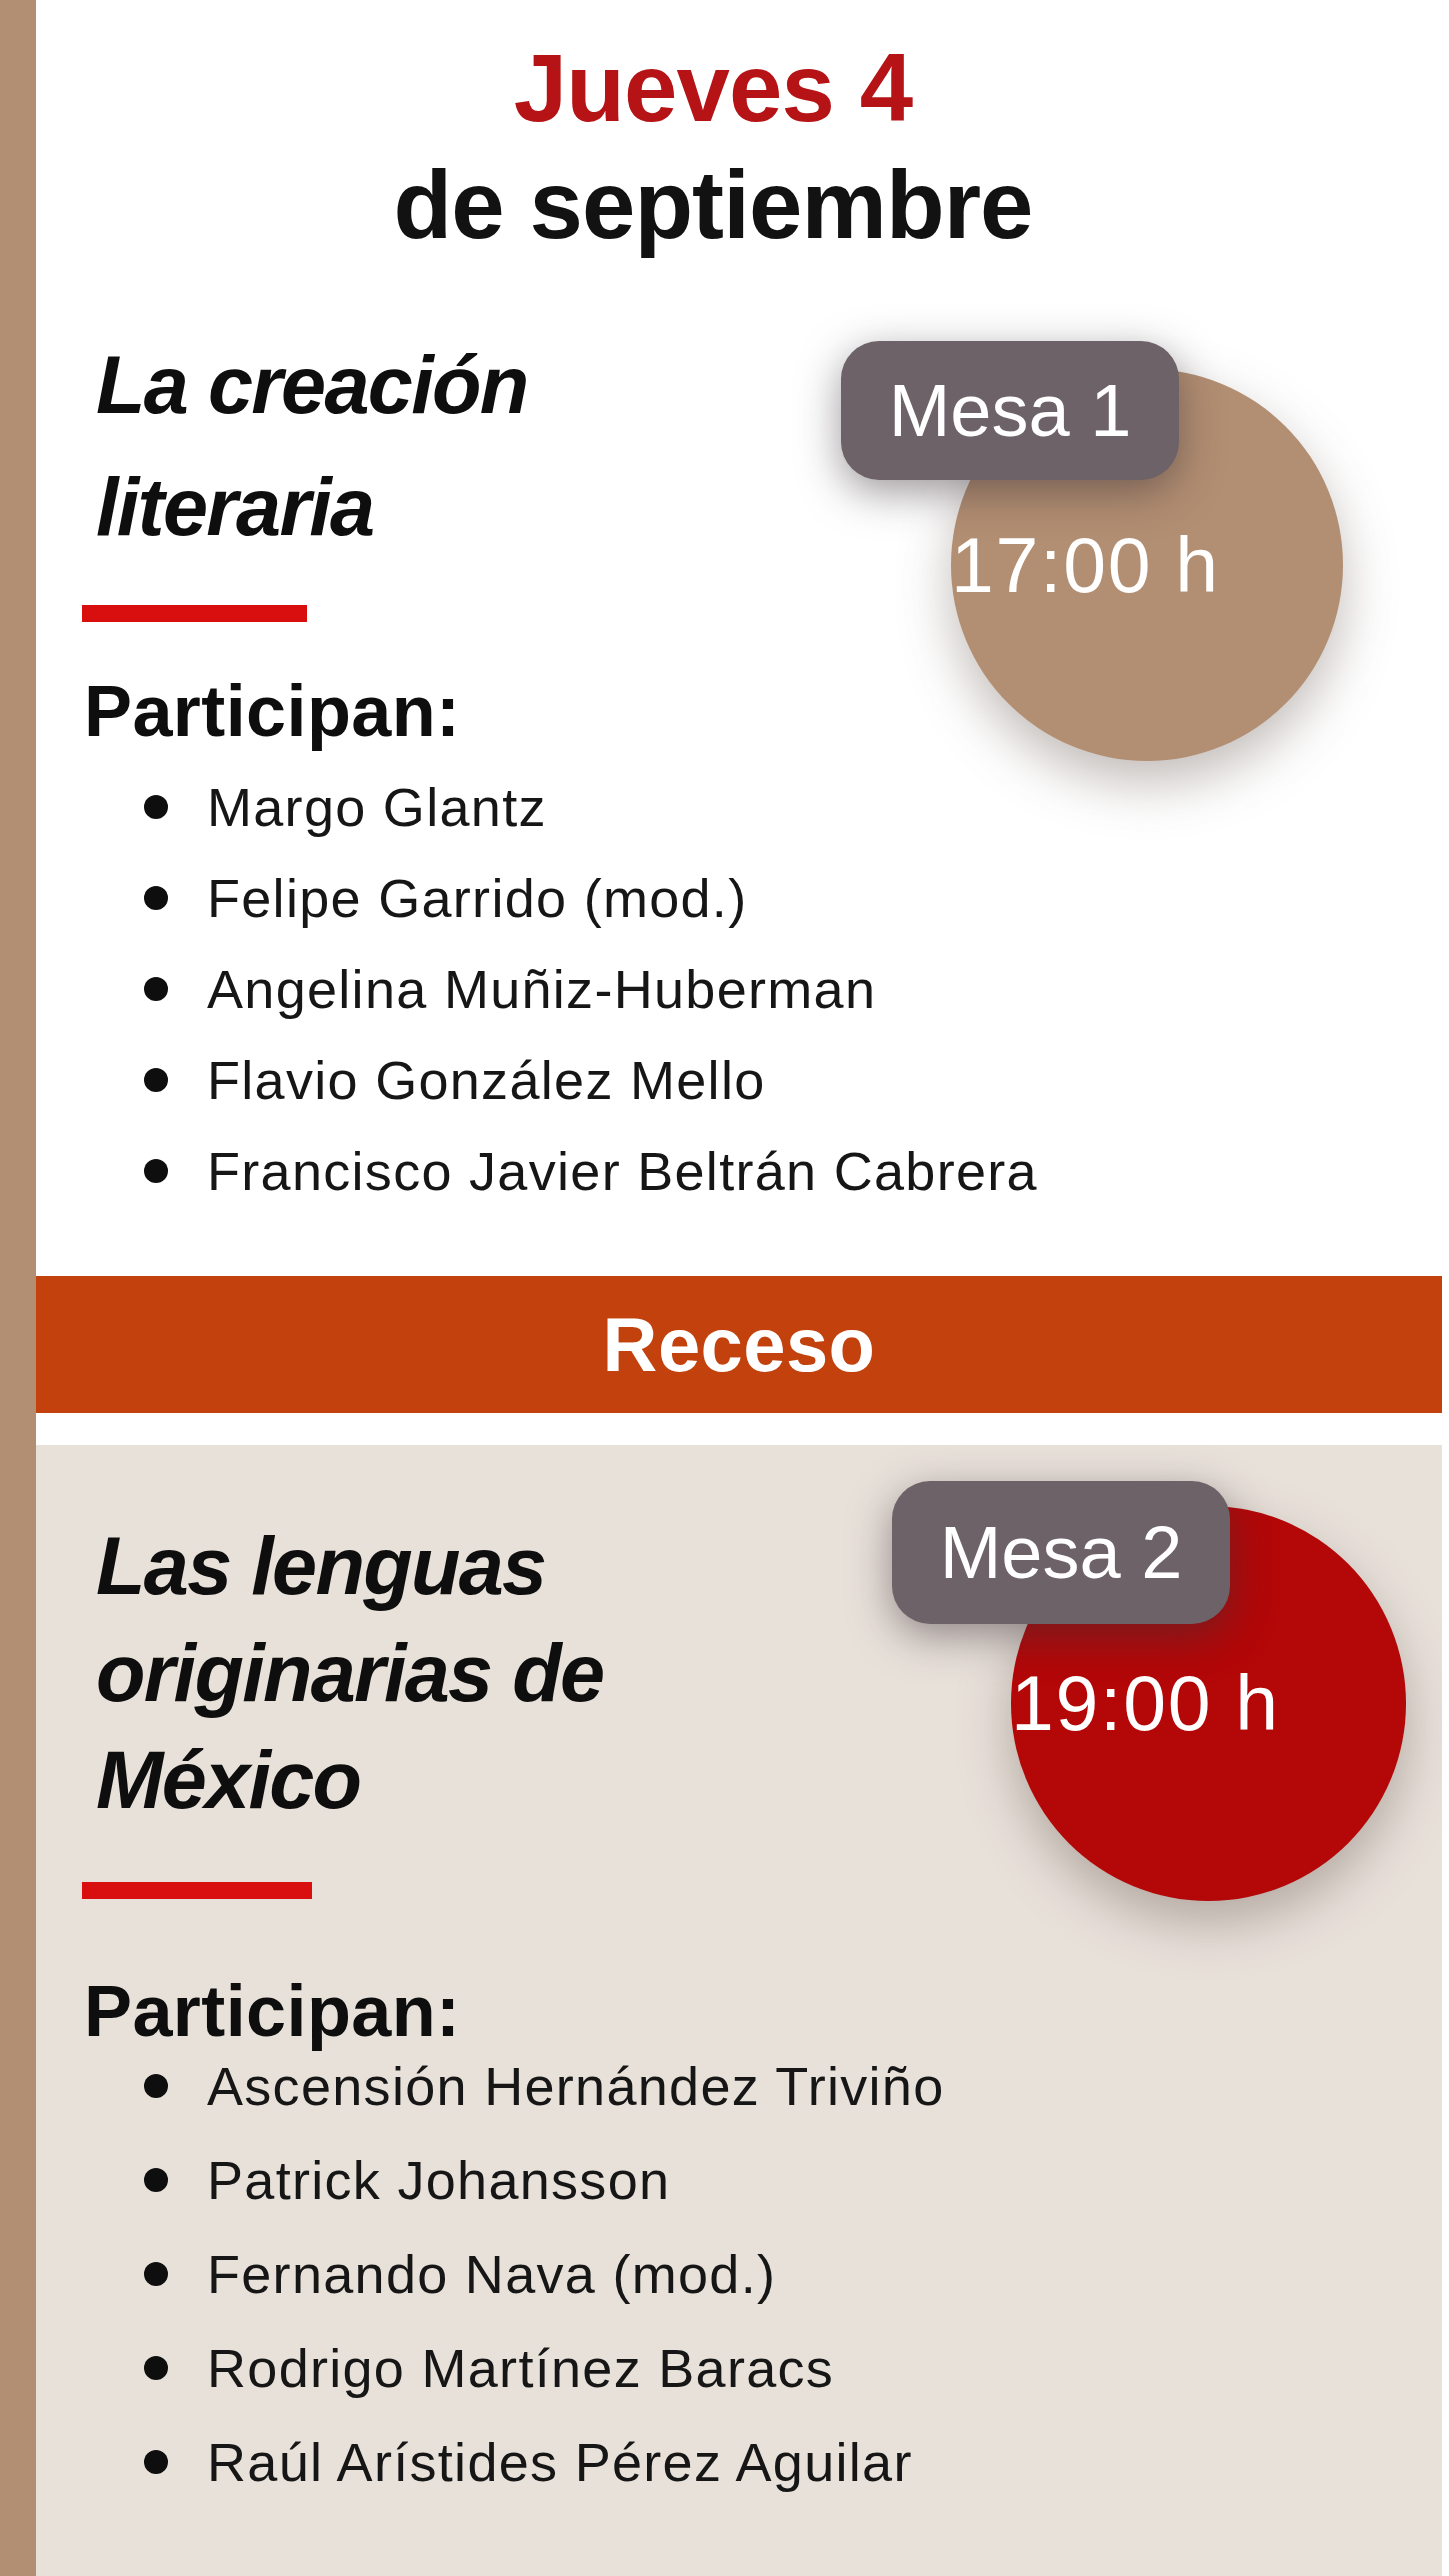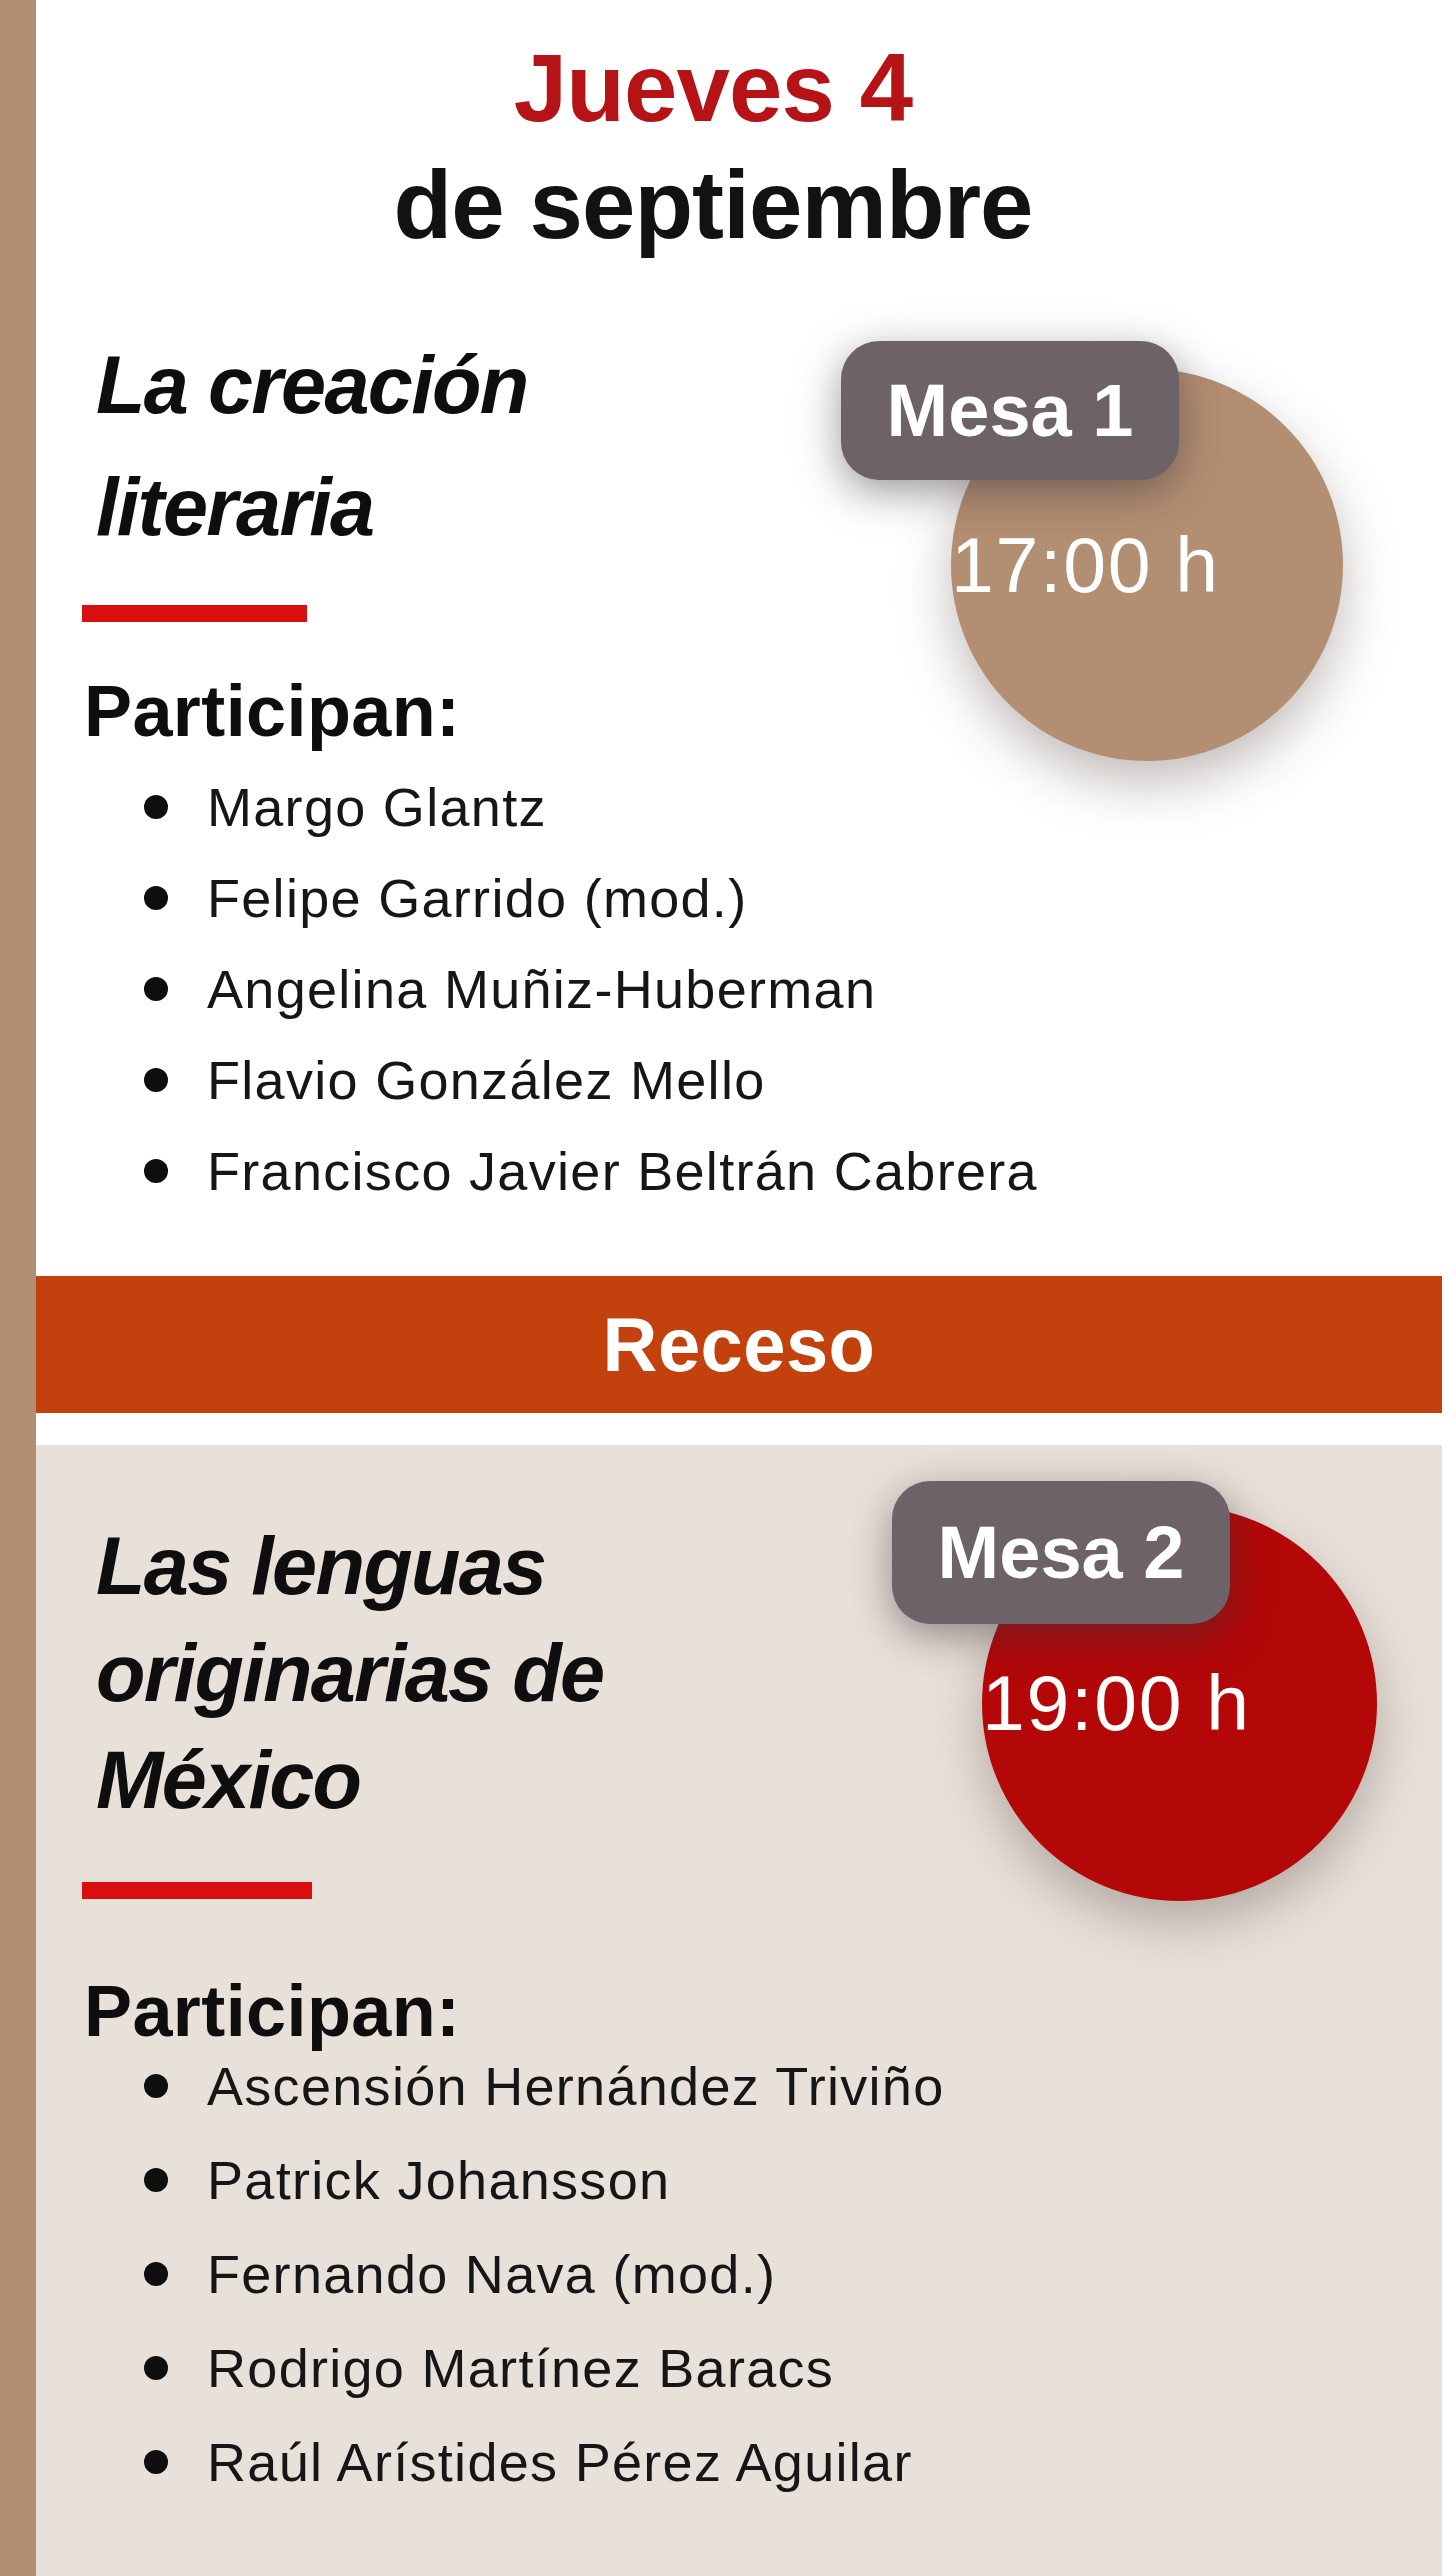--- a/index.html
+++ b/index.html
@@ -28,21 +28,21 @@
   .session-title{
     position:absolute;left:96px;margin:0;
     font-size:81px;font-weight:900;font-style:italic;
     letter-spacing:-1.7px;line-height:1.5;color:#0e0e0e;
     white-space:pre-line;
   }
   .badge{
     position:absolute;width:338px;height:139px;
     background:#6d6268;border-radius:38px;
     display:flex;align-items:center;justify-content:center;
-    color:#ffffff;font-size:74px;font-weight:700;letter-spacing:0px;
+    color:#ffffff;font-size:74px;font-weight:400;letter-spacing:0px;
     box-shadow:0 12px 41px rgba(60,50,55,0.5);
     z-index:3;
   }
   .time-circle{
     position:absolute;border-radius:50%;
     background:#b30708;
     display:flex;align-items:center;justify-content:flex-start;
     color:#ffffff;font-size:77px;font-weight:300;letter-spacing:1.7px;
     box-shadow:0 22px 52px rgba(95,80,72,0.38);
     z-index:2;
@@ -83,21 +83,21 @@
     display:flex;align-items:center;justify-content:center;
     color:#ffffff;font-size:76px;font-weight:800;letter-spacing:0.4px;
   }
   
   .beige-bg{
     position:absolute;left:36px;right:0;top:1445px;height:1131px;
     background:#e8e1da;
   }
   .h2-title{top:1513px;line-height:1.32;}
   .badge-2{left:892px;top:1481px;height:143px;}
-  .circle-2{left:982px;top:1506px;width:395px;height:395px;}
+  .circle-2{left:1011px;top:1506px;width:395px;height:395px;}
   .bar-2{top:1882px;width:230px;}
   .plabel-2{top:1970px;}
   .list-2{top:2039px;}
 </style>
 </head>
 <body>
 
 <div class="page">
 
   <div class="stripe"></div>

